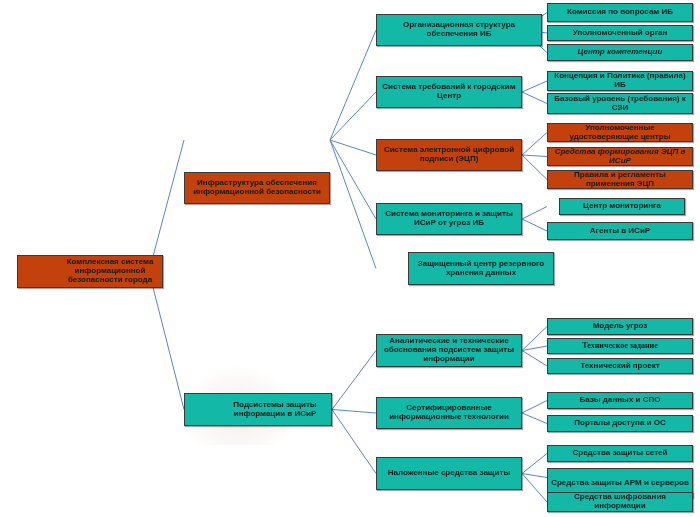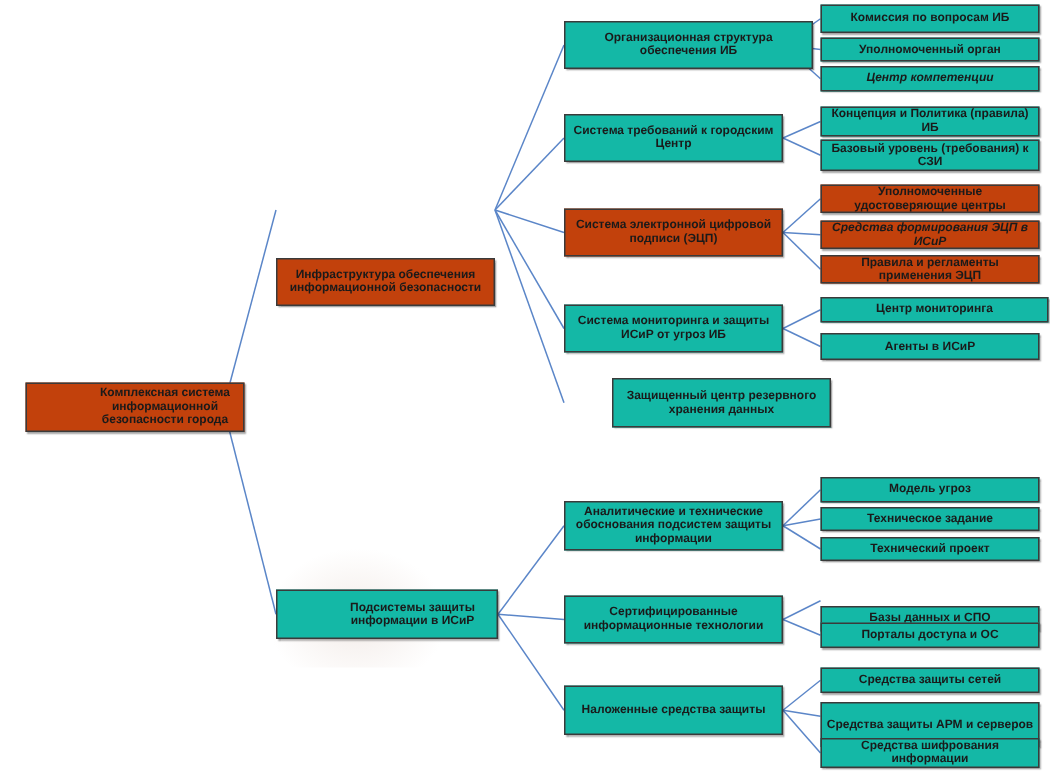--- a/index.html
+++ b/index.html
@@ -67,22 +67,22 @@
 <div class="box blue fs8" style="left:376px;top:457px;width:146px;height:33px;">Наложенные средства защиты</div>
 
 <div class="box blue fs8" style="left:547px;top:3px;width:146px;height:19px;">Комиссия по вопросам ИБ</div>
 <div class="box blue fs8" style="left:547px;top:25px;width:146px;height:16px;">Уполномоченный орган</div>
 <div class="box blue fs8" style="left:547px;top:44px;width:146px;height:17px;font-style:italic;">Центр компетенции</div>
 <div class="box blue fs8" style="left:547px;top:71px;width:146px;height:20px;">Концепция и Политика (правила) ИБ</div>
 <div class="box blue fs8" style="left:547px;top:93px;width:146px;height:21px;">Базовый уровень (требования) к СЗИ</div>
 <div class="box orange fs8" style="left:547px;top:123px;width:146px;height:19px;">Уполномоченные удостоверяющие центры</div>
 <div class="box orange fs8" style="left:547px;top:147px;width:146px;height:19px;font-style:italic;">Средства формирования ЭЦП в ИСиР</div>
 <div class="box orange fs8" style="left:547px;top:170px;width:146px;height:19px;">Правила и регламенты применения ЭЦП</div>
-<div class="box blue fs8" style="left:547px;top:198px;width:152px;height:17px;">Центр мониторинга</div>
+<div class="box blue fs8" style="left:559px;top:198px;width:126px;height:17px;">Центр мониторинга</div>
 <div class="box blue fs8" style="left:547px;top:222px;width:146px;height:18px;">Агенты в ИСиР</div>
 <div class="box blue fs8" style="left:547px;top:318px;width:146px;height:17px;">Модель угроз</div>
-<div class="box blue fs8" style="left:547px;top:338px;width:146px;height:16px;">Техническое задание</div>
+<div class="box blue fs8" style="left:547px;top:338px;width:146px;height:16px;font-family:Liberation Serif, serif;">Техническое задание</div>
 <div class="box blue fs8" style="left:547px;top:358px;width:146px;height:16px;">Технический проект</div>
-<div class="box blue fs8" style="left:547px;top:392px;width:146px;height:17px;margin-top:12px;">Базы данных и СПО</div>
+<div class="box blue fs8" style="left:547px;top:392px;width:146px;height:17px;">Базы данных и СПО</div>
 <div class="box blue fs8" style="left:547px;top:415px;width:146px;height:17px;">Порталы доступа и ОС</div>
 <div class="box blue fs8" style="left:547px;top:445px;width:146px;height:17px;">Средства защиты сетей</div>
 <div class="box blue fs8" style="left:547px;top:468px;width:146px;height:30px;">Средства защиты АРМ и серверов</div>
 <div class="box blue fs8" style="left:547px;top:492px;width:146px;height:20px;">Средства шифрования информации</div>
 
 </body></html>

